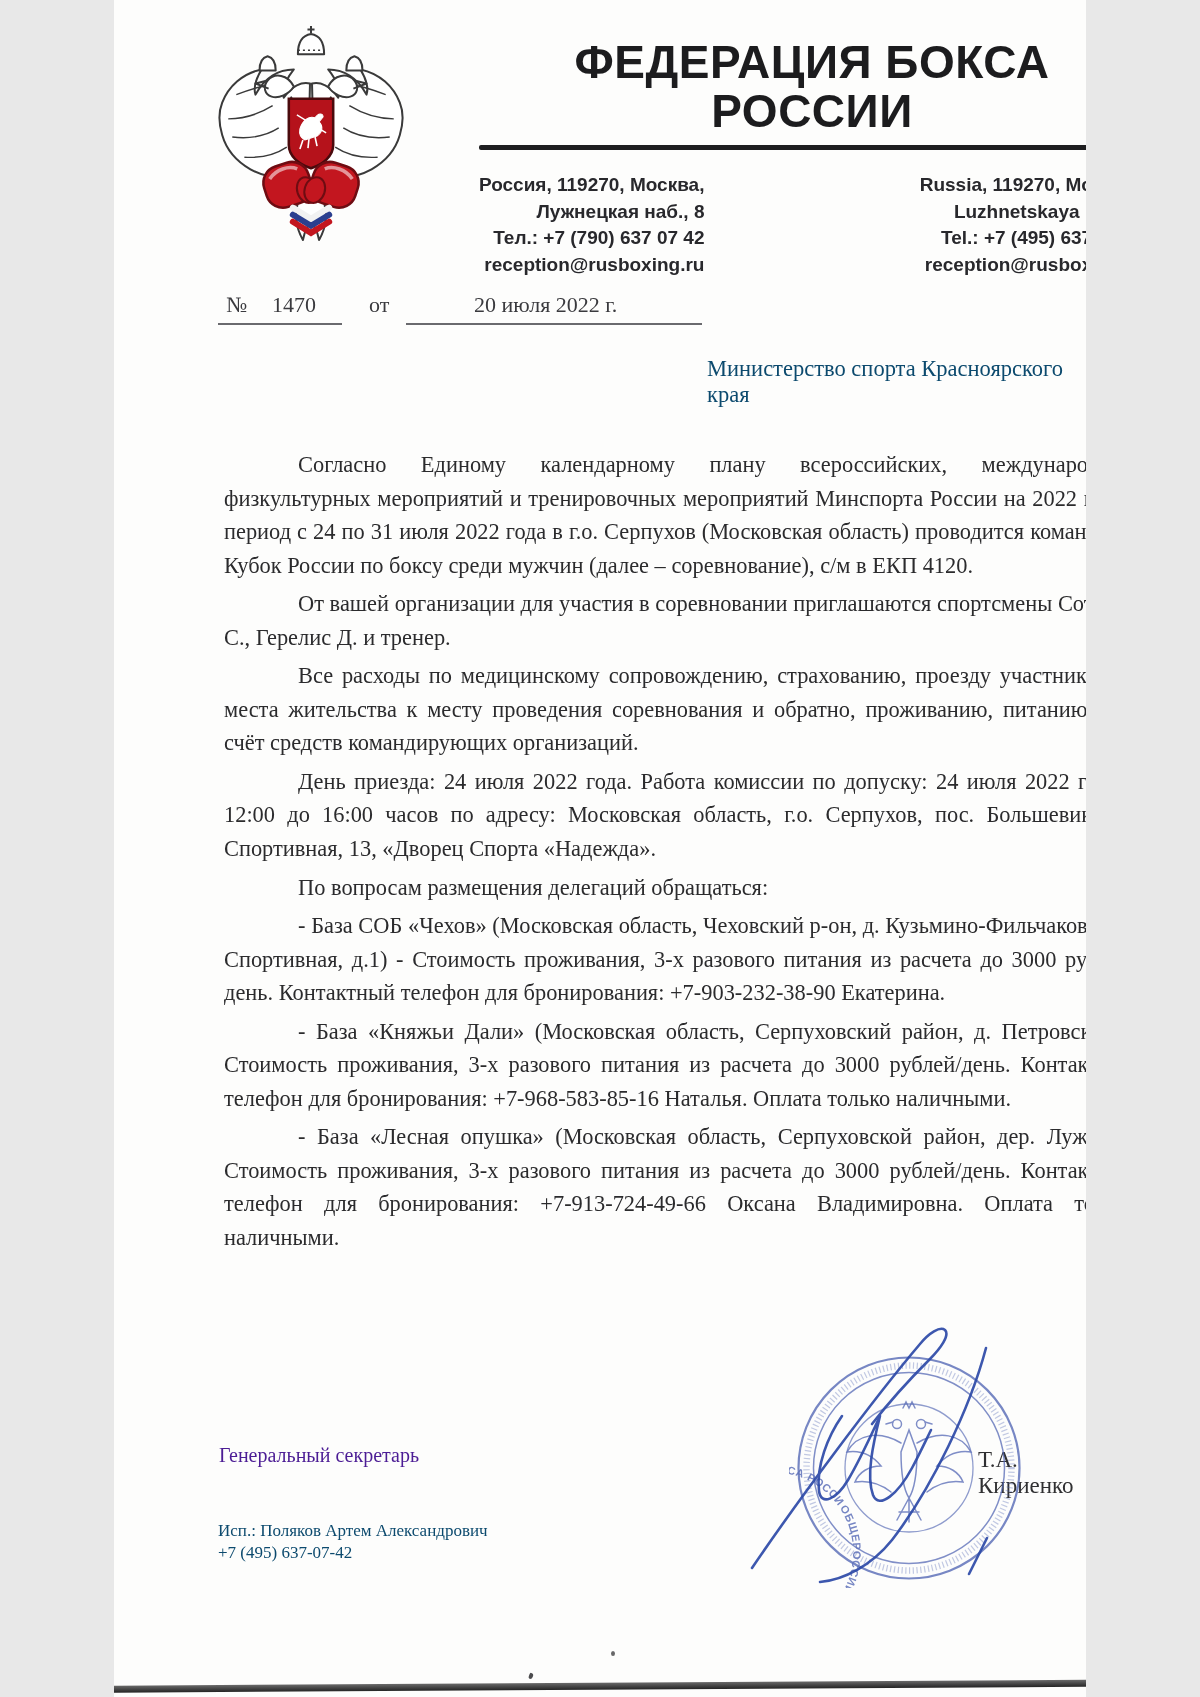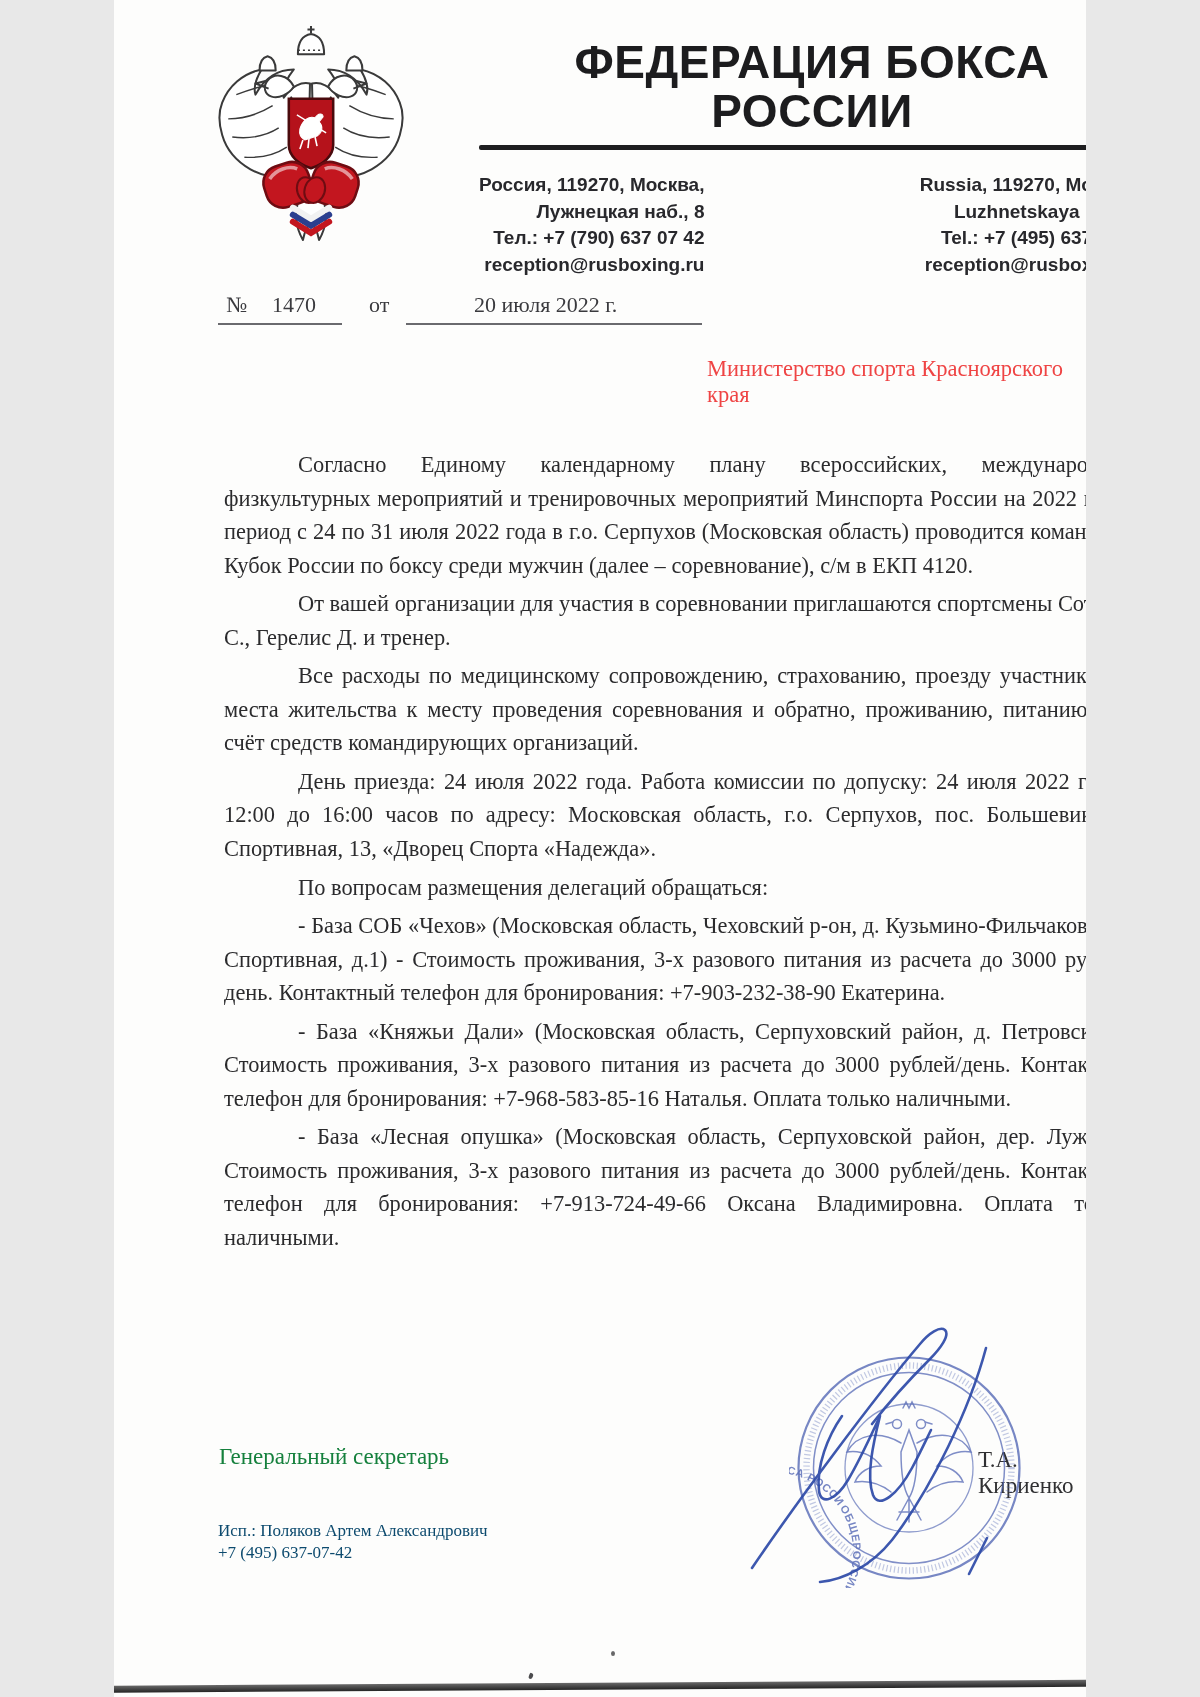--- a/index.html
+++ b/index.html
@@ -21,26 +21,26 @@
   .docnum{position:absolute;left:0;top:292px;width:1200px;height:44px;font-size:22px;color:#3a3a3e;}
   .docnum span{position:absolute;top:0;}
   .dn-no{left:112px;}
   .dn-num{left:158px;}
   .dn-ot{left:255px;}
   .dn-date{left:312px;margin-left:48px;}
   .dn-line{position:absolute;top:31px;height:2px;background:#6a6a6e;}
   .dn-l1{left:104px;width:124px;}
   .dn-l2{left:292px;width:296px;}
   
-  .recipient{position:absolute;left:593px;top:356px;font-size:22.5px;color:#ef4444;}
+  .recipient{position:absolute;left:593px;top:356px;font-size:22.5px;color:#0c4a6e;}
   
   .body{position:absolute;left:105px;top:443px;width:923px;}
   .body p{margin:5px;text-indent:74px;text-align:justify;font-size:22.4px;line-height:33.55px;color:#2b2b2d;}
   
-  .sig-title{position:absolute;left:105px;top:1444px;font-size:23px;color:#15803d;}
+  .sig-title{position:absolute;left:105px;top:1444px;font-size:20px;color:#4c1d95;}
   .sig-name{position:absolute;left:864px;top:1447px;font-size:23px;color:#303032;}
   .executor{position:absolute;left:104px;top:1520px;font-size:17px;line-height:21.5px;color:#0c4a6e;}
   
   .stamp{position:absolute;left:675px;top:1348px;width:240px;height:240px;opacity:.92;}
   .autograph{position:absolute;left:610px;top:1248px;width:310px;height:345px;}
   
   .scan-bottom{position:absolute;left:-5px;top:1682px;width:1212px;height:7px;
                background:linear-gradient(#6a6a6a,#242424);transform:rotate(-.35deg);}
   .scan-right{position:absolute;left:1192px;top:1552px;width:2px;height:146px;background:#c9c9ce;opacity:.8;}
   .speck{position:absolute;background:#4c4c4e;border-radius:40% 60% 60% 40%;}

